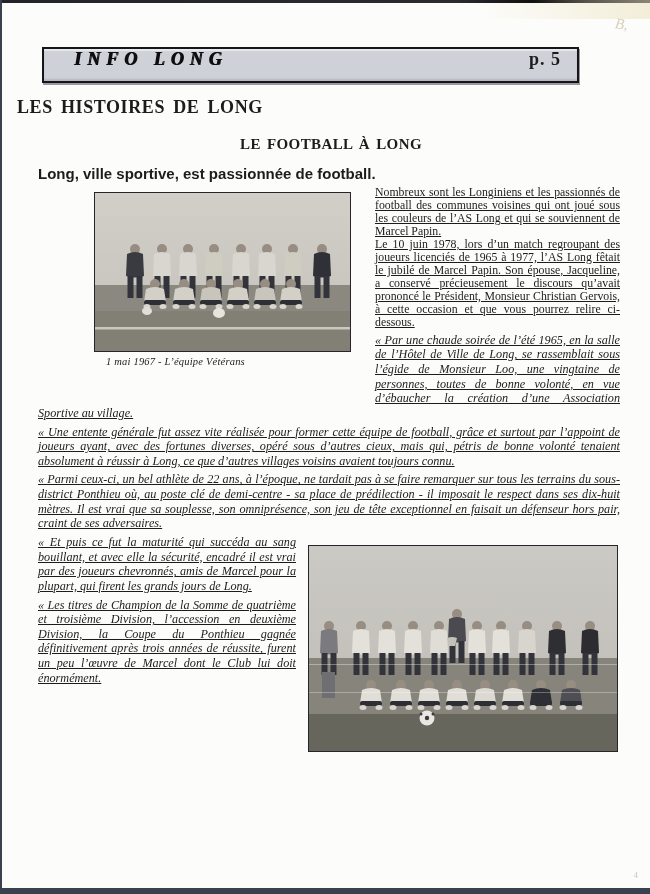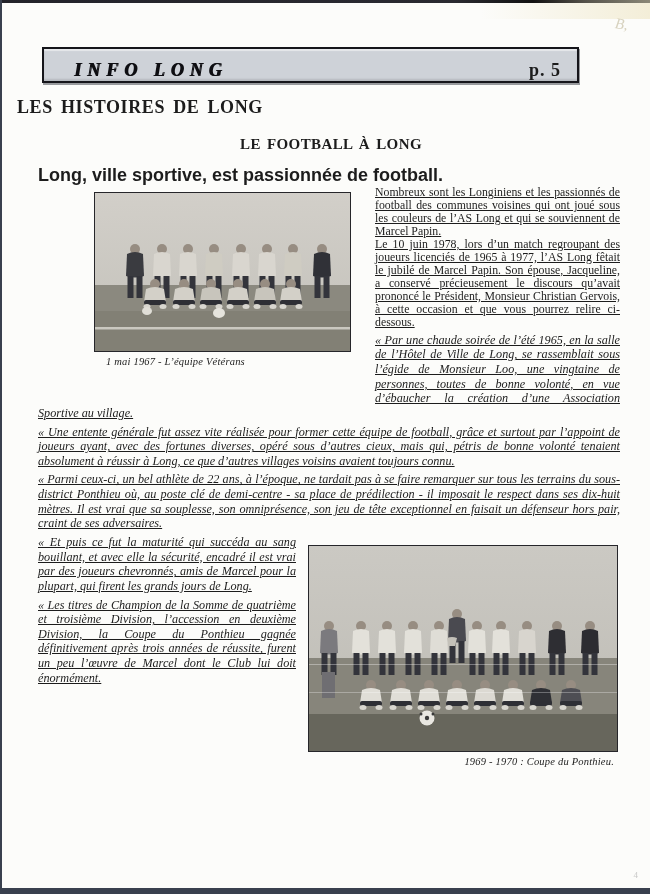--- a/index.html
+++ b/index.html
@@ -17,33 +17,33 @@
   .tint-tr{position:absolute;top:3px;right:0;width:170px;height:16px;
     background:linear-gradient(90deg,rgba(236,226,188,0),rgba(236,226,188,.55));}
   .smudge{position:absolute;top:16px;right:22px;font-size:15px;font-style:italic;
     color:rgba(170,160,120,.45);transform:rotate(8deg);}
   .faint-4{position:absolute;bottom:14px;right:12px;font-size:9px;color:rgba(150,150,150,.5);}
   
   .bar{
     position:absolute;left:42px;top:47px;width:537px;height:36px;box-sizing:border-box;
     background:var(--bar,#ced2d8);border:2px solid #15151a;
     box-shadow:1px 2px 0 rgba(70,72,80,.55), inset 0 -2px 2px rgba(0,0,0,.12), inset 0 2px 1px rgba(255,255,255,.5);
-    display:flex;align-items:flex-end;justify-content:space-between;
+    display:flex;align-items:flex-start;justify-content:space-between;
     padding:0 16px 0 30px;
   }
   .bar .info{font-style:italic;font-weight:900;font-size:18px;letter-spacing:6px;
     color:#0e0e12;text-shadow:1px 0 0 #0e0e12;}
   .bar .pnum{font-weight:bold;font-size:18px;letter-spacing:1px;}
   
   .t1{position:absolute;top:97px;left:17px;width:100%;text-align:left;margin:0;
     font-size:18px;font-weight:bold;letter-spacing:.6px;word-spacing:3px;}
   .t2{position:absolute;top:136px;left:6px;width:100%;text-align:center;margin:0;
     font-size:15px;font-weight:bold;letter-spacing:.4px;word-spacing:2px;}
   .lede{position:absolute;top:165px;left:38px;margin:0;
-    font-family:"Liberation Sans","DejaVu Sans",sans-serif;font-weight:bold;font-size:18px;}
+    font-family:"Liberation Sans","DejaVu Sans",sans-serif;font-weight:bold;font-size:15px;}
   
   .flow{position:absolute;top:186px;left:38px;width:582px;font-size:11.6px;line-height:1.1;}
   .flow p{margin:0;text-align:justify;text-decoration:underline;}
   .flow p.roman{font-size:11.8px;}
   .flow p.quote{font-style:italic;font-size:12.2px;line-height:1.2;margin-top:4px;}
   figure{margin:0;}
   .fig1{float:left;width:257px;margin:6px 24px 30px 8px;padding-left:48px;}
   .fig1 svg{display:block;width:255px;height:158px;border:1.5px solid #26262a;}
   .fig1 figcaption{margin-top:4px;padding-left:12px;font-style:italic;font-size:10.5px;letter-spacing:.2px;}
   .fig2{float:right;width:310px;margin:14px 2px 4px 12px;}
@@ -156,19 +156,18 @@
         <use href="#cr" x="204" y="152" style="color:#e0ded7"></use>
         <use href="#cr" x="232" y="152" style="color:#2f3035"></use>
         <use href="#cr" x="262" y="152" style="color:#4e4e54"></use>
         <circle cx="118" cy="172" r="7.5" fill="#e9e7e1"></circle>
         <circle cx="118" cy="172" r="2.2" fill="#3a3a3a"></circle>
         <circle cx="112" cy="168" r="1.5" fill="#3a3a3a"></circle>
         <circle cx="124" cy="168" r="1.5" fill="#3a3a3a"></circle>
         <rect y="118" width="308" height="1" fill="rgba(255,255,255,.35)"></rect>
         <rect y="146" width="308" height="1" fill="rgba(255,255,255,.3)"></rect>
       </svg>
-      <figcaption>1969 - 1970 : Coupe du Ponthieu.</figcaption>
     </figure>
 
     <p class="quote">« Et puis ce fut la maturité qui succéda au sang bouillant, et avec elle la sécurité, encadré il est vrai par des joueurs chevronnés, amis de Marcel pour la plupart, qui firent les grands jours de Long.</p>
     <p class="quote">« Les titres de Champion de la Somme de quatrième et troisième Division, l’accession en deuxième Division, la Coupe du Ponthieu gagnée définitivement après trois années de réussite, furent un peu l’œuvre de Marcel dont le Club lui doit énormément.</p>
   </div>
 </div>
 
 </body></html>

